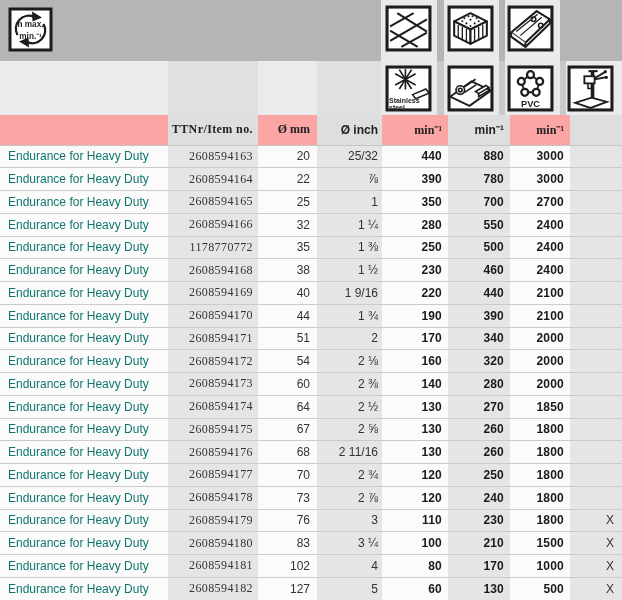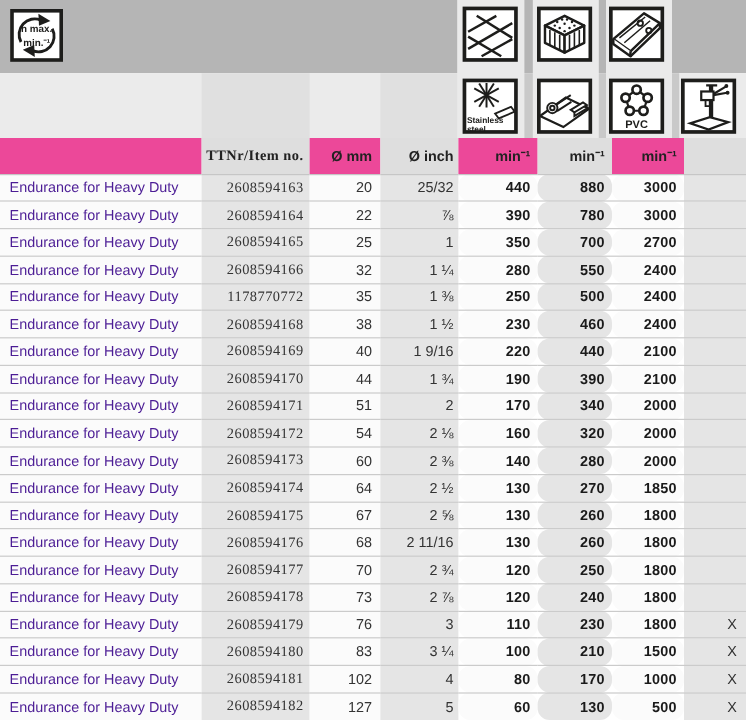--- a/index.html
+++ b/index.html
@@ -18,32 +18,32 @@
   .icon-box svg { display:block; width:100%; height:100%; }
   .speed-box { position:absolute; left:8px; top:7px; width:45px; height:45px; }
   .speed-box svg { display:block; width:100%; height:100%; }
 
   
   table.spec { position:absolute; left:0; top:115px; width:622px; border-collapse:collapse; table-layout:fixed; }
   th { height:30px; font-size:12px; font-weight:bold; color:#222; vertical-align:middle; white-space:nowrap;
        border-bottom:1px solid #c6c6c6; }
   td { height:22.75px; font-size:12px; color:#333; vertical-align:middle; white-space:nowrap;
        border-bottom:1px solid #cbcbcb; }
-  .sh-l { background:#ec4899; }
+  .sh-l { background:#fca5a5;font-family:Liberation Serif, serif; }
   .sh-d { background:#dedede; }
   .b-l  { background:#fbfbfb; }
   .b-d  { background:#e5e5e5; }
   .a-name  { text-align:left;  padding-left:8px; }
   .a-item  { text-align:right; padding-right:5px; letter-spacing:.4px;font-family:Liberation Serif, serif; }
   .a-mm    { text-align:right; padding-right:7px; }
   .a-inch  { text-align:right; padding-right:4px;margin-top:24px; }
   .a-rpm   { text-align:right; padding-right:6px; }
   .a-stand { text-align:right; padding-right:8px; }
-  td.a-rpm { font-weight:bold; color:#1a1a1a; letter-spacing:.2px;border-radius:10px; }
-  td.a-name { color:#4c1d95; }
+  td.a-rpm { font-weight:bold; color:#1a1a1a; letter-spacing:.2px; }
+  td.a-name { color:#0f766e; }
   svg text { font-family:"Liberation Sans", sans-serif; }
 </style>
 </head>
 <body>
 
 <div class="page">
 
   <div class="band1"></div>
   <div class="band2"></div>
   <div class="band2-shade" style="left:168px; width:90px;"></div>

